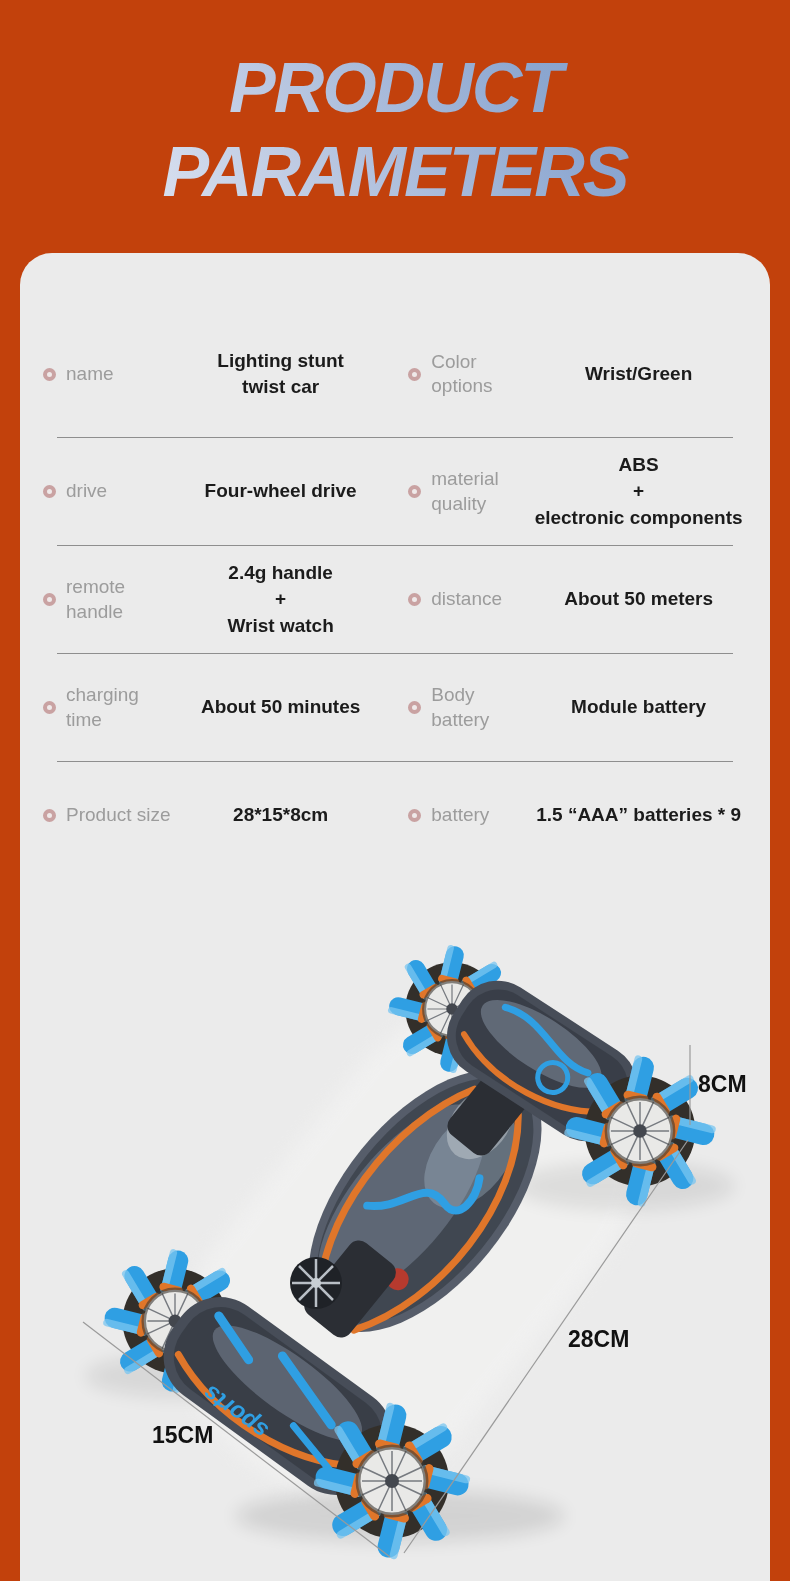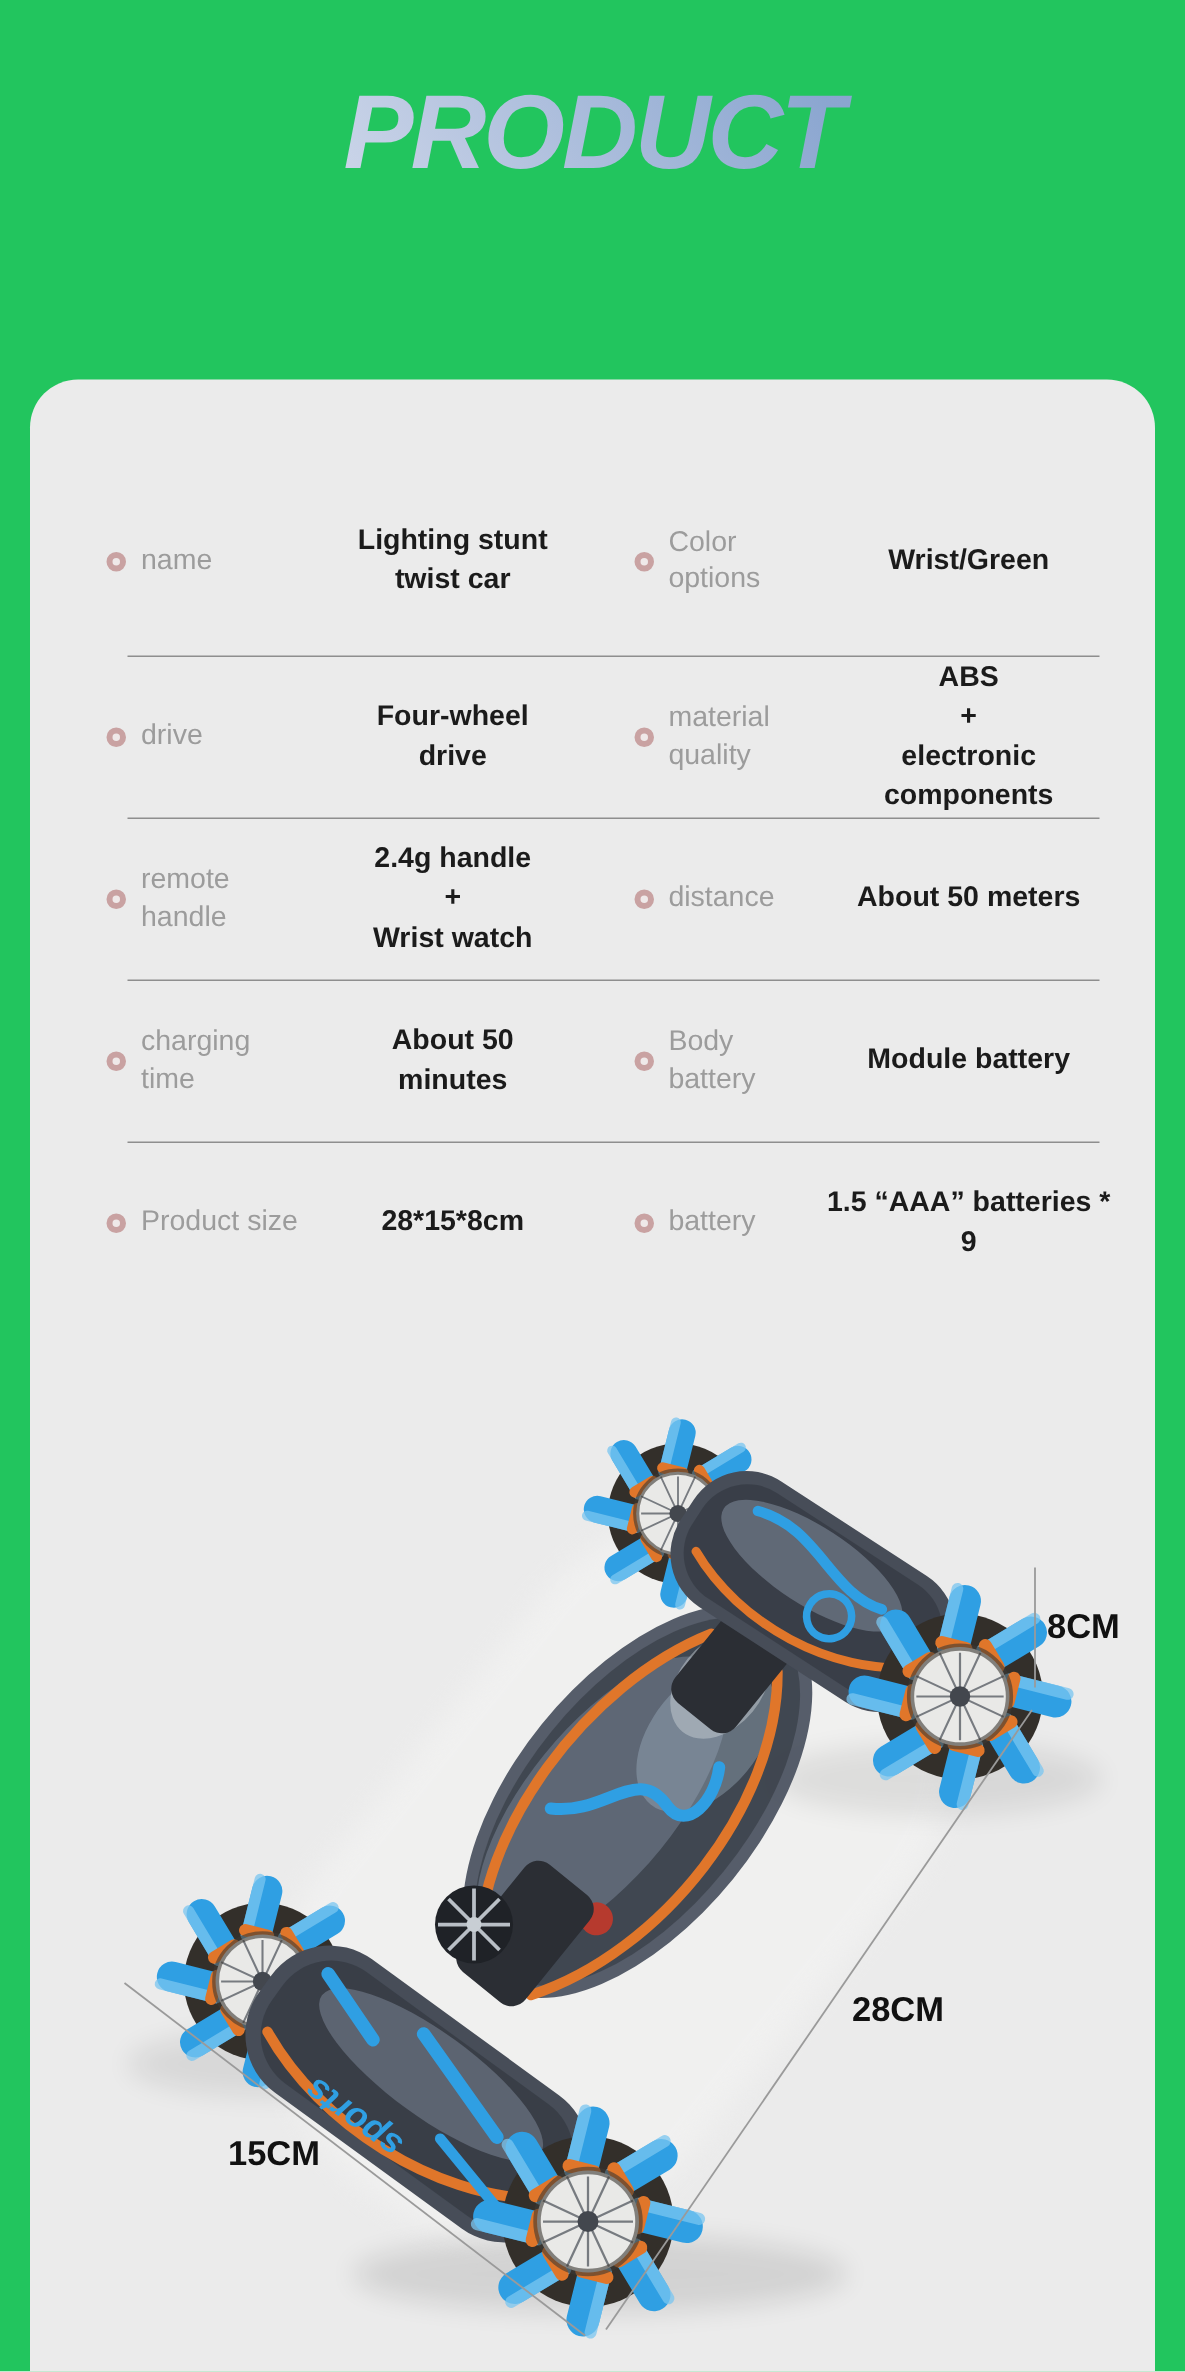--- a/index.html
+++ b/index.html
@@ -1,35 +1,35 @@
 <!DOCTYPE html>
 <html><head>
 <meta charset="utf-8">
 <style>
   html,body{margin:0;padding:0;}
   body{font-family:"Liberation Sans", sans-serif;}
-  .page{position:relative;width:790px;height:1581px;background:#22c55e;overflow:hidden;}
+  .page{position:relative;width:790px;height:1581px;background:#c2410c;overflow:hidden;}
 
   
   .title{
     position:absolute;top:46px;left:0;width:100%;text-align:center;
     font-style:italic;font-weight:bold;font-size:70px;line-height:84px;letter-spacing:-2px;
     background:linear-gradient(58deg,#f2f5fb 0%,#bcc9e2 38%,#8ba6d0 70%,#7e9ac8 100%);
     -webkit-background-clip:text;background-clip:text;
     -webkit-text-fill-color:transparent;color:transparent;
   }
 
   
   .card{
     position:absolute;left:20px;right:20px;top:253px;bottom:0;
     background:#ebebeb;border-radius:32px 32px 0 0;overflow:hidden;
   }
 
   
-  .spec-rows{padding-top:58px;padding-left:28px;}
+  .spec-rows{padding-top:58px;}
   .spec-row{display:flex;min-height:107px;align-items:center;}
   .spec-row.first{min-height:126px;}
   .cell{box-sizing:border-box;display:flex;align-items:center;padding-left:23px;}
   .cell.left{width:48.7%;}
   .cell.right{width:51.3%;}
   .bullet{
     flex:none;width:5px;height:5px;border:4px solid #c9a2a2;border-radius:50%;
     background:#efe9e9;margin-right:10px;
   }
   .label{
@@ -49,20 +49,21 @@
   .dim-label{font-family:"Liberation Sans", sans-serif;font-weight:700;font-size:23px;fill:#111111;}
   .sports-text{font-family:"Liberation Sans", sans-serif;font-weight:700;font-style:italic;font-size:24px;fill:#2f9fe3;}
 </style>
 </head>
 <body>
 
 <div class="page">
 
   <header class="title">
     <div>PRODUCT</div>
+    <div>PARAMETERS</div>
   </header>
 
   <section class="card">
     <div class="spec-rows">
 
       <div class="spec-row first">
         <div class="cell left">
           <span class="bullet"></span>
           <span class="label">name</span>
           <span class="value">Lighting stunt

